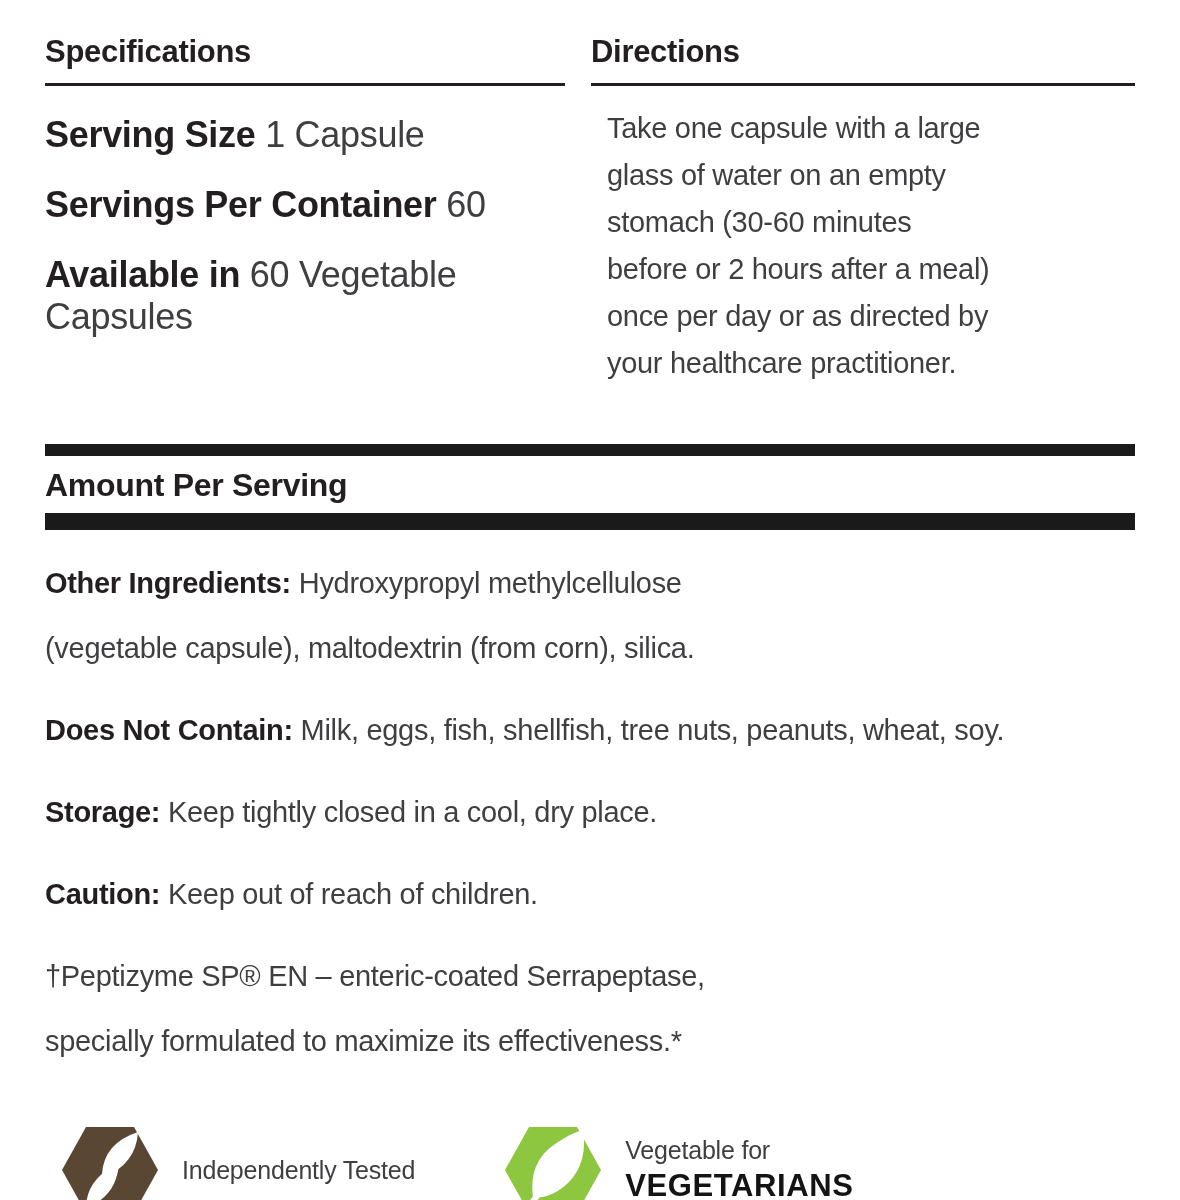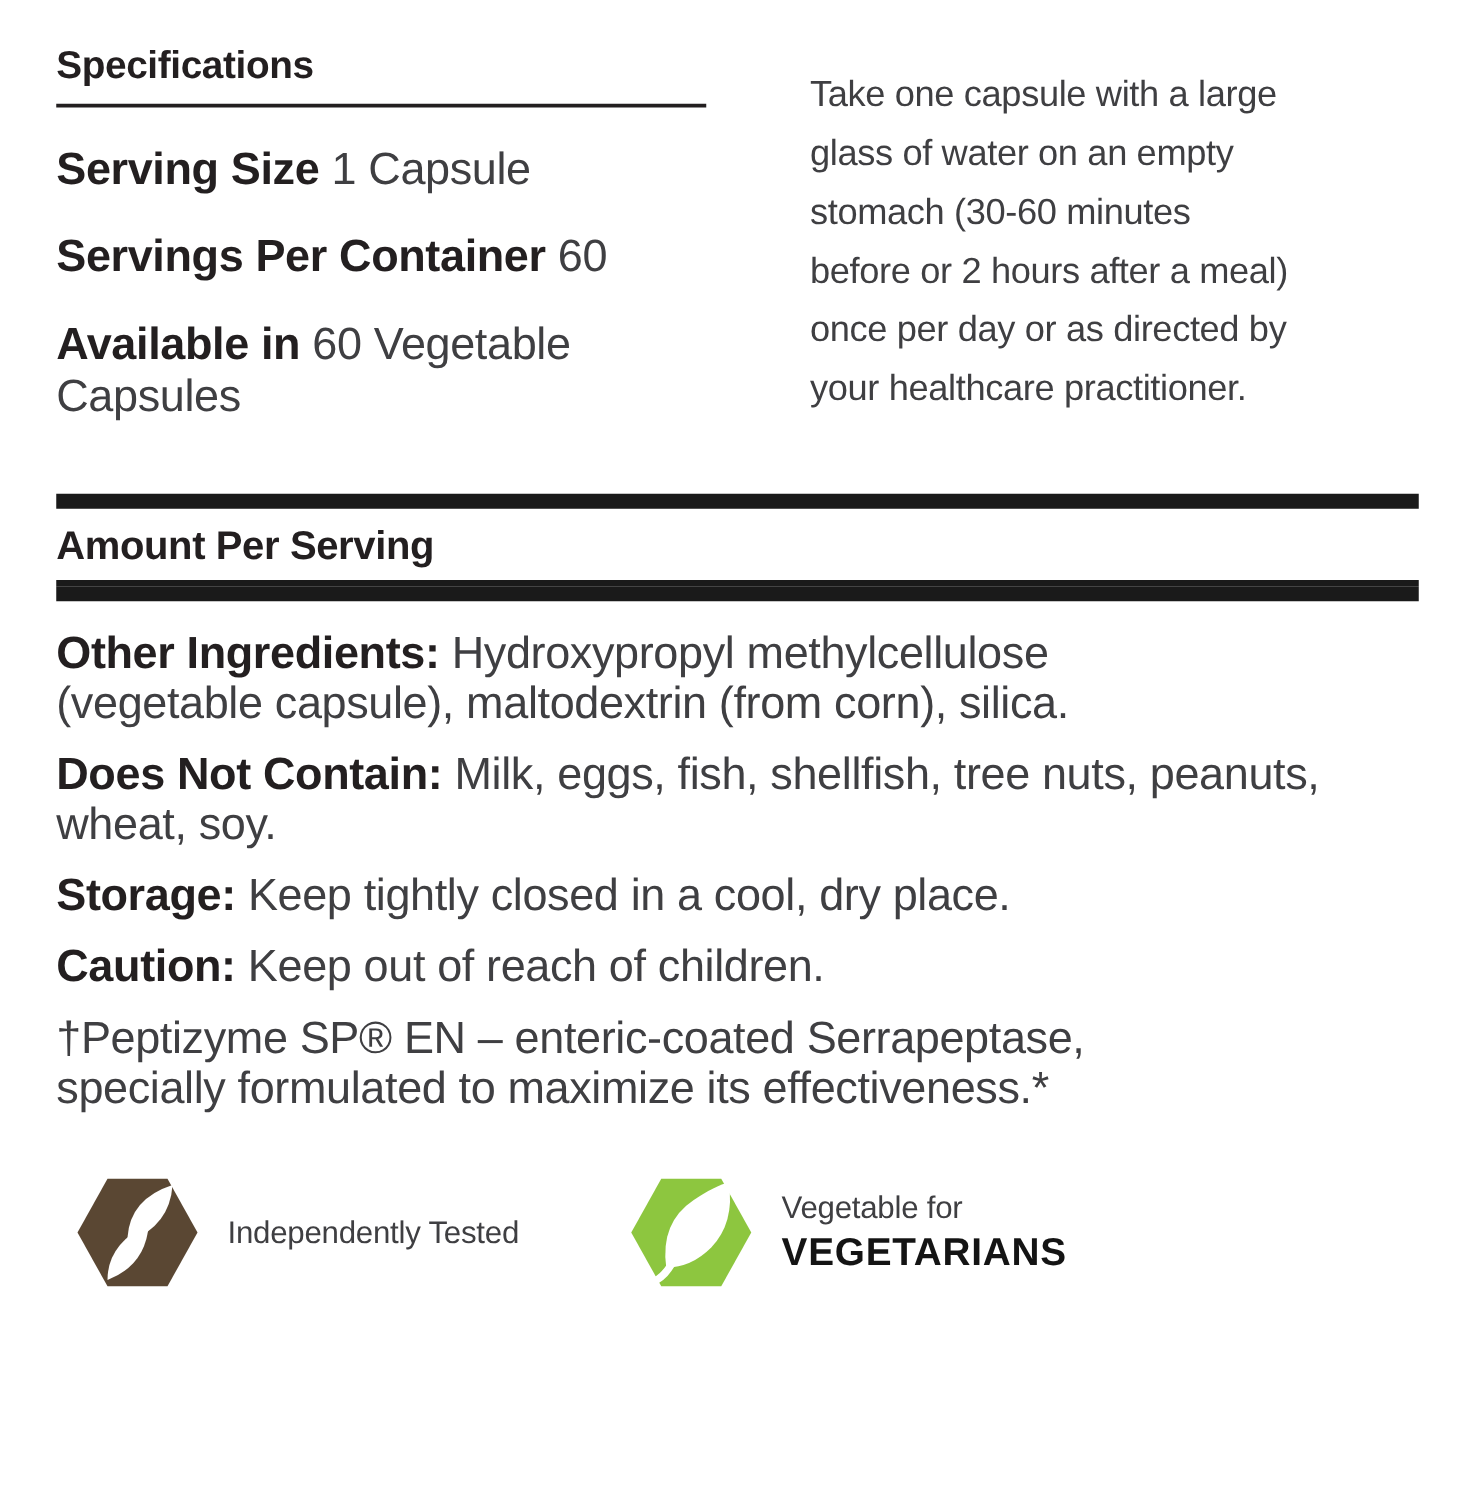--- a/index.html
+++ b/index.html
@@ -6,21 +6,21 @@
   body {
     width:1180px; height:1200px;
     font-family:"Liberation Sans", sans-serif;
     color:#3f3f42;
     -webkit-font-smoothing:antialiased;
     overflow:hidden;
   }
   .label { padding:34px 45px 0 45px; }
 
   
-  .cols { display:grid; grid-template-columns:520px 1fr; column-gap:67px; }
+  .cols { display:grid; grid-template-columns:520px 1fr; column-gap:26px; }
   .sec-title {
     font-size:31px; font-weight:700; color:#231f20;
     margin:0; padding-bottom:13px; border-bottom:3px solid #231f20;
     letter-spacing:-0.3px;
   }
   .spec-item { margin:28px 0 0 0; font-size:36px; letter-spacing:-0.3px; }
   .spec-item b { color:#231f20; font-weight:700; }
   .dir-text { margin:19px 0 0 16px; font-size:29px; line-height:47px; letter-spacing:-0.3px; }
   .pre { white-space:pre-line; }
 
@@ -28,21 +28,21 @@
   .bar { width:100%; }
   .bar.thick { height:12px; background:#1a1a1a; }
   .bar.thin  { height:5px;  background:#1a1a1a; }
   .bar.first { margin-top:57px; }
   .facts-title { font-size:32px; font-weight:700; color:#231f20; margin:11px 0 9px 0; letter-spacing:-0.3px; }
   .fact-row { display:flex; justify-content:space-between; align-items:baseline; font-size:30px; padding:13px 0 12px 0; letter-spacing:-0.3px; }
   .fact-row sup { font-size:0.55em; line-height:0; }
 
   
   .notes { margin-top:21px; }
-  .note { margin:0 0 17px 0; font-size:36px; line-height:40px; letter-spacing:-0.3px; }
+  .note { margin:0 0 17px 0; font-size:29px; line-height:65px; letter-spacing:-0.3px; }
   .note b { color:#231f20; font-weight:700; }
 
   
   .badges { display:flex; align-items:center; gap:88px; margin-top:46px; padding-left:15px; }
   .badge { display:flex; align-items:center; gap:22px; }
   .hex { width:100px; height:100px; flex:0 0 auto; }
   .badge-top  { font-size:25px; color:#3f3f42; letter-spacing:-0.2px; }
   .badge-name { font-size:31px; font-weight:800; color:#141414; letter-spacing:0.6px; margin-top:3px; }
 </style>
 </head>
@@ -61,20 +61,21 @@
         <b>Servings Per Container</b>
         <span>60</span>
       </p>
       <p class="spec-item">
         <b>Available in</b>
         <span>60 Vegetable Capsules</span>
       </p>
     </section>
 
     <section>
+      <h2 class="sec-title">Directions</h2>
       <p class="dir-text pre">Take one capsule with a large
 glass of water on an empty
 stomach (30-60 minutes
 before or 2 hours after a meal)
 once per day or as directed by
 your healthcare practitioner.</p>
     </section>
   </div>
 
   <div class="bar thick first"></div>

